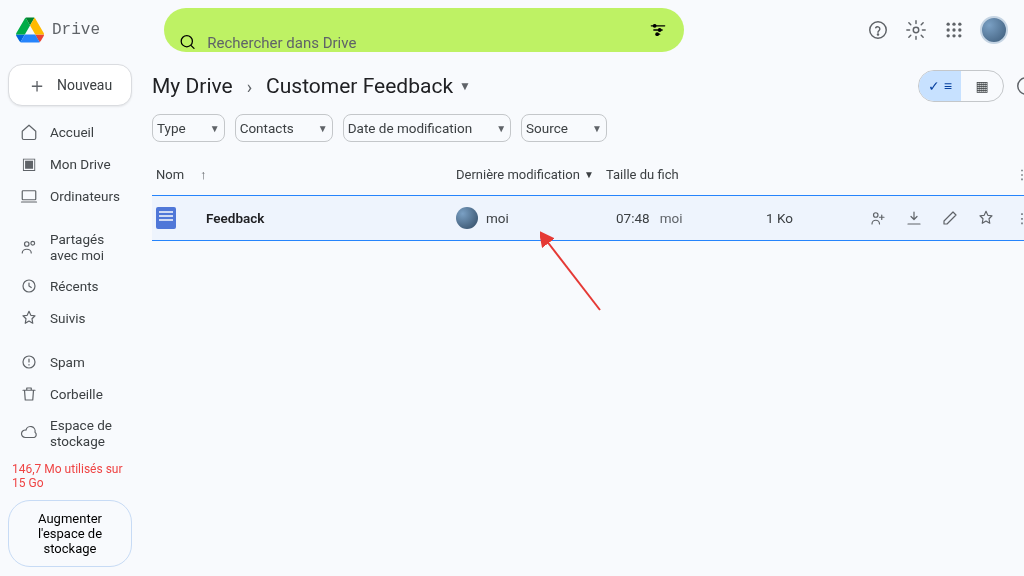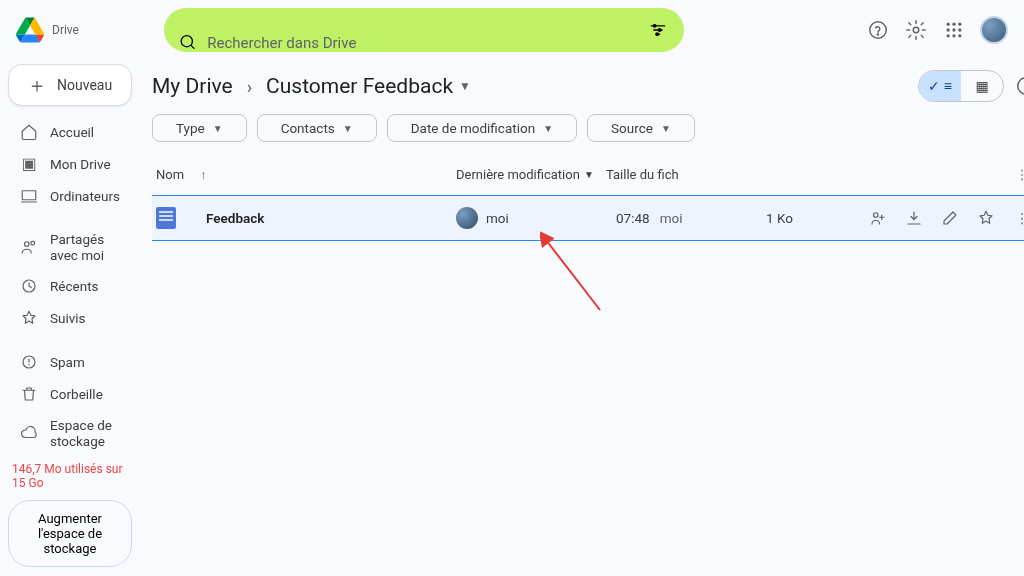--- a/index.html
+++ b/index.html
@@ -2,21 +2,21 @@
 <html><head>
 <meta charset="utf-8">
 <style>
 * { margin:0; padding:0; box-sizing:border-box; font-family:"Google Sans",Roboto,Arial,sans-serif; }
 body { width:1024px; height:576px; background:#f8fafd; overflow:hidden; position:relative; }
 
 
 .topbar { height:60px; display:flex; align-items:center; padding:0 16px 0 16px; }
 .logo-wrap { display:flex; align-items:center; width:148px; gap:8px; }
 .logo-wrap svg { width:28px; height:28px; }
-.product-name { font-size:12px; color:#5f6368; }
+.product-name { font-size:16px; color:#5f6368;font-family:Liberation Mono, monospace; }
 .searchbar { flex:0 0 520px; height:44px; background:#bef264; border-radius:26px; display:flex; align-items:flex-end; padding:0 14px; position:relative; }
 .searchbar input { border:none; background:transparent; outline:none; font-size:15px; color:#3c4043; width:100%; padding-left:10px; }
 .searchbar input::placeholder { color:#5f6368; }
 .search-opts { position:absolute; right:14px; top:50%; transform:translateY(-50%); }
 .top-actions { margin-left:auto; display:flex; align-items:center; gap:14px; color:#5f6368; }
 .icon-btn { width:24px; height:24px; display:flex; align-items:center; justify-content:center; cursor:pointer; }
 .avatar { width:28px; height:28px; border-radius:50%; background:radial-gradient(circle at 30% 30%,#7aa0c4,#3c5a78); border:2px solid #c5d4e3; }
 
 
 .shell { display:flex; height:calc(100% - 60px); }
@@ -35,21 +35,21 @@
 .crumb { font-size:21px; color:#202124; display:flex; align-items:center; gap:6px; cursor:pointer; }
 .crumb.sep { color:#5f6368; font-size:18px; cursor:default; }
 .crumb .dd { font-size:12px; color:#5f6368; }
 .toolbar-right { margin-left:auto; display:flex; align-items:center; gap:10px; }
 .view-toggle { display:flex; border:1px solid #c4c7ca; border-radius:20px; overflow:hidden; }
 .view-toggle .seg { width:42px; height:30px; display:flex; align-items:center; justify-content:center; font-size:14px; color:#3c4043; cursor:pointer; }
 .view-toggle .seg.active { background:#c7e1ff; color:#0842a0; }
 .view-toggle .seg.active::before { content:"✓"; margin-right:4px; }
 
 .chips { display:flex; gap:10px; padding-bottom:12px; }
-.chip { display:flex; align-items:center; gap:8px; border:1px solid #c4c7ca; border-radius:8px; padding:5px 23px; font-size:13.5px; color:#3c4043; cursor:pointer; }
+.chip { display:flex; align-items:center; gap:24px; border:1px solid #c4c7ca; border-radius:8px; padding:5px 4px; font-size:13.5px; color:#3c4043; cursor:pointer; }
 .chip .caret { font-size:10px; color:#5f6368; }
 
 
 .thead { display:flex; align-items:center; padding:8px 4px; font-size:13px; color:#3c4043; border-bottom:1px solid transparent; position:relative; }
 .col-name { width:300px; display:flex; align-items:center; gap:16px; }
 .col-owner { width:160px; }
 .col-mod  { width:150px; display:flex; align-items:center; gap:4px; }
 .col-size { width:100px; }
 .col-actions { flex:1; display:flex; justify-content:flex-end; gap:12px; color:#5f6368; }
 .sort-arrow { color:#5f6368; }

